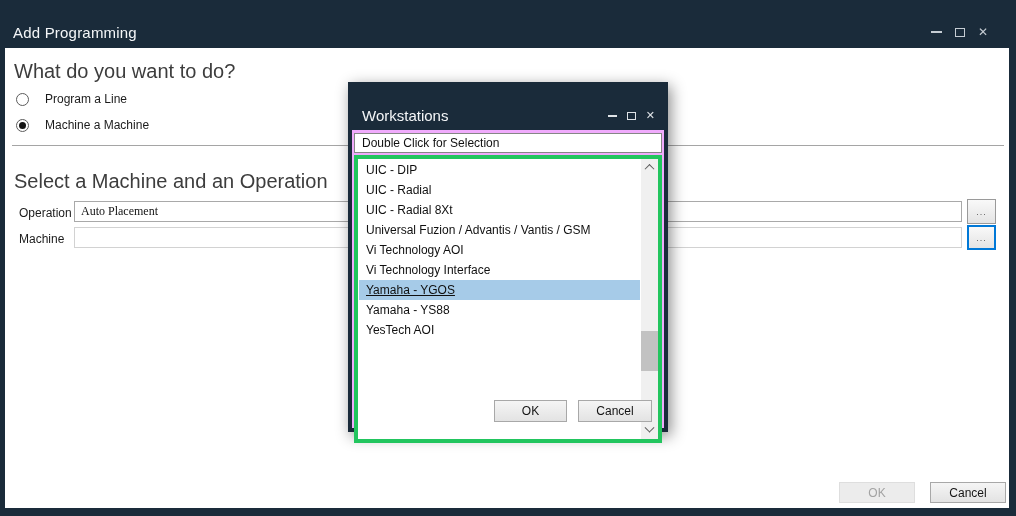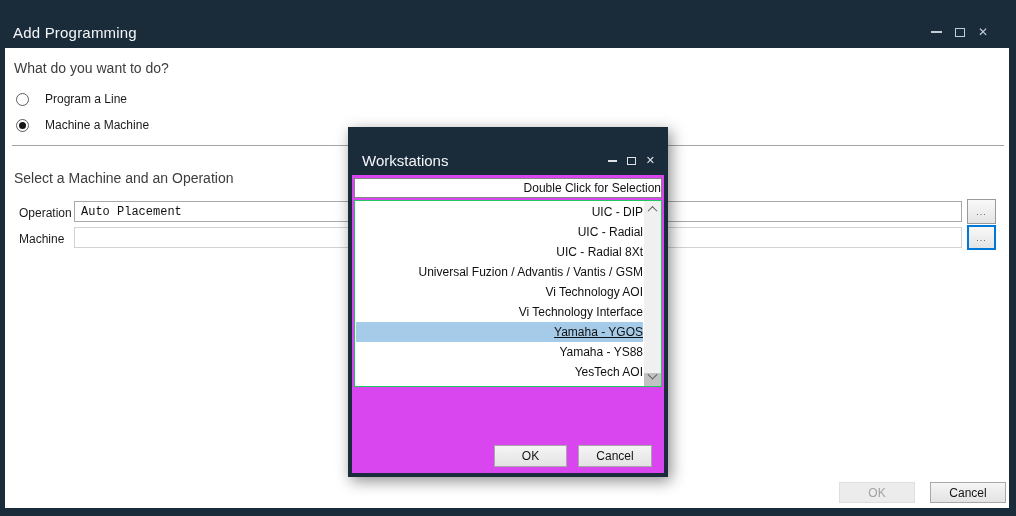--- a/index.html
+++ b/index.html
@@ -12,64 +12,64 @@
   .main-title { position:absolute; left:13px; top:24px; font-size:15px; color:#f4f6f8; letter-spacing:.2px; }
   .winctrl { position:absolute; display:flex; align-items:center; gap:13px; color:#c5ccd3; }
   .main-ctrl { right:20px; top:26px; }
   .ic-min { width:11px; height:2px; background:currentColor; display:inline-block; }
   .ic-max { width:10px; height:9px; border:1px solid currentColor; display:inline-block; }
   .ic-close { font-size:12px; line-height:12px; display:inline-block; }
   .ctrl-btn { cursor:default; display:flex; align-items:center; }
 
   .main-content { position:absolute; left:5px; right:7px; top:48px; bottom:8px; background:#ffffff; }
 
-  .h-light { position:absolute; font-size:14px; font-weight:300; color:#3d3d3d; }
+  .h-light { position:absolute; font-size:20px; font-weight:300; color:#3d3d3d; }
   .q-head { left:9px; top:12px; }
   .sec-head { left:9px; top:122px; }
 
   .radio-row { position:absolute; left:11px; display:flex; align-items:center; gap:16px; font-size:12px; color:#1b1b1b; }
   .radio-row.r0 { top:44px; }
   .radio-row.r1 { top:70px; }
   .radio { width:13px; height:13px; border:1px solid #5c5c5c; border-radius:50%; background:#fff; position:relative; flex:none; }
   .radio.checked::after { content:""; position:absolute; inset:2px; background:#151515; border-radius:50%; }
 
   .separator { position:absolute; left:7px; right:5px; top:97px; border-top:1px solid #a5a5a5; }
 
   .fld-label { position:absolute; left:14px; font-size:12px; color:#1b1b1b; }
   .lbl-op { top:158px; }
   .lbl-ma { top:184px; }
-  .txt { position:absolute; left:69px; width:888px; height:21px; font-family:Liberation Mono, monospace;
+  .txt { position:absolute; left:69px; width:888px; height:21px; font-family:Liberation Serif, serif;
          font-size:12px; color:#111; padding:0 6px; background:#fff; outline:none; }
   .txt-op { top:153px; border:1px solid #a9a9a9; }
   .txt-ma { top:179px; border:1px solid #d2d2d2; }
 
   .browse { position:absolute; left:962px; width:29px; height:25px; display:flex; align-items:center; justify-content:center;
             background:linear-gradient(#f9f9f9,#e4e4e4); font-size:9px; letter-spacing:1px; color:#5a5a5a; cursor:default; }
   .browse-op { top:151px; border:1px solid #9a9a9a; }
   .browse-ma { top:177px; border:2px solid #0078d7; }
 
   .btn { display:flex; align-items:center; justify-content:center; font-size:12px; cursor:default;
          background:linear-gradient(#f5f5f5,#e3e3e3); border:1px solid #a8a8a8; color:#141414; }
   .btn.disabled { background:#ececec; border:1px solid #dedede; color:#a3a3a3; }
   .main-ok { position:absolute; left:834px; top:434px; width:76px; height:21px; }
   .main-cancel { position:absolute; left:925px; top:434px; width:76px; height:21px; }
 
   
   .dialog { position:absolute; left:348px; top:82px; width:320px; height:350px; background:#1a2b3a;
-            box-shadow:3px 4px 14px rgba(0,0,0,.45);margin-top:45px; }
+            box-shadow:3px 4px 14px rgba(0,0,0,.45); }
   .dlg-title { position:absolute; left:14px; top:25px; font-size:15px; color:#f4f6f8; }
   .dlg-ctrl { right:13px; top:28px; gap:10px; color:#dfe3e7; }
   .dlg-ctrl .ic-min { width:9px; }
   .dlg-ctrl .ic-max { width:9px; height:8px; }
   .dlg-ctrl .ic-close { font-size:11px; line-height:11px; }
 
-  .dlg-content { position:absolute; left:4px; right:4px; top:48px; bottom:4px; background:#d946ef;text-align:right; }
+  .dlg-content { position:absolute; left:4px; right:4px; top:48px; bottom:4px; background:#f0abfc; }
   .dlg-header { position:absolute; left:2px; right:2px; top:3px; height:20px; border:1px solid #868686;
                 font-size:12px; color:#111; padding-left:7px; line-height:18px; background:#fff; }
-  .listbox { position:absolute; left:2px; right:2px; top:25px; height:187px; border:1px solid #22c55e; background:#fff; overflow:hidden; }
+  .listbox { position:absolute; left:2px; right:2px; top:25px; height:288px; border:4px solid #22c55e; background:#fff; overflow:hidden; }
   .list { list-style:none; position:absolute; left:1px; top:1px; right:18px; }
   .list li { height:20px; line-height:20px; font-size:12px; color:#101010; padding-left:7px; white-space:nowrap; cursor:default; }
   .list li.selected { background:#a6cbe8;text-decoration:underline; }
 
   .scrollbar { position:absolute; top:0; right:0; bottom:0; width:17px; background:#f0f0f0; }
   .sb-btn { position:absolute; left:0; width:17px; height:17px; display:flex; align-items:center; justify-content:center; }
   .sb-up { top:0; } .sb-down { bottom:0; }
   .chev { width:7px; height:7px; border-right:1px solid #5b5b5b; border-bottom:1px solid #5b5b5b; display:inline-block; }
   .chev-up { transform:rotate(-135deg) translate(-1px,-1px); }
   .chev-down { transform:rotate(45deg) translate(-2px,-2px); }

